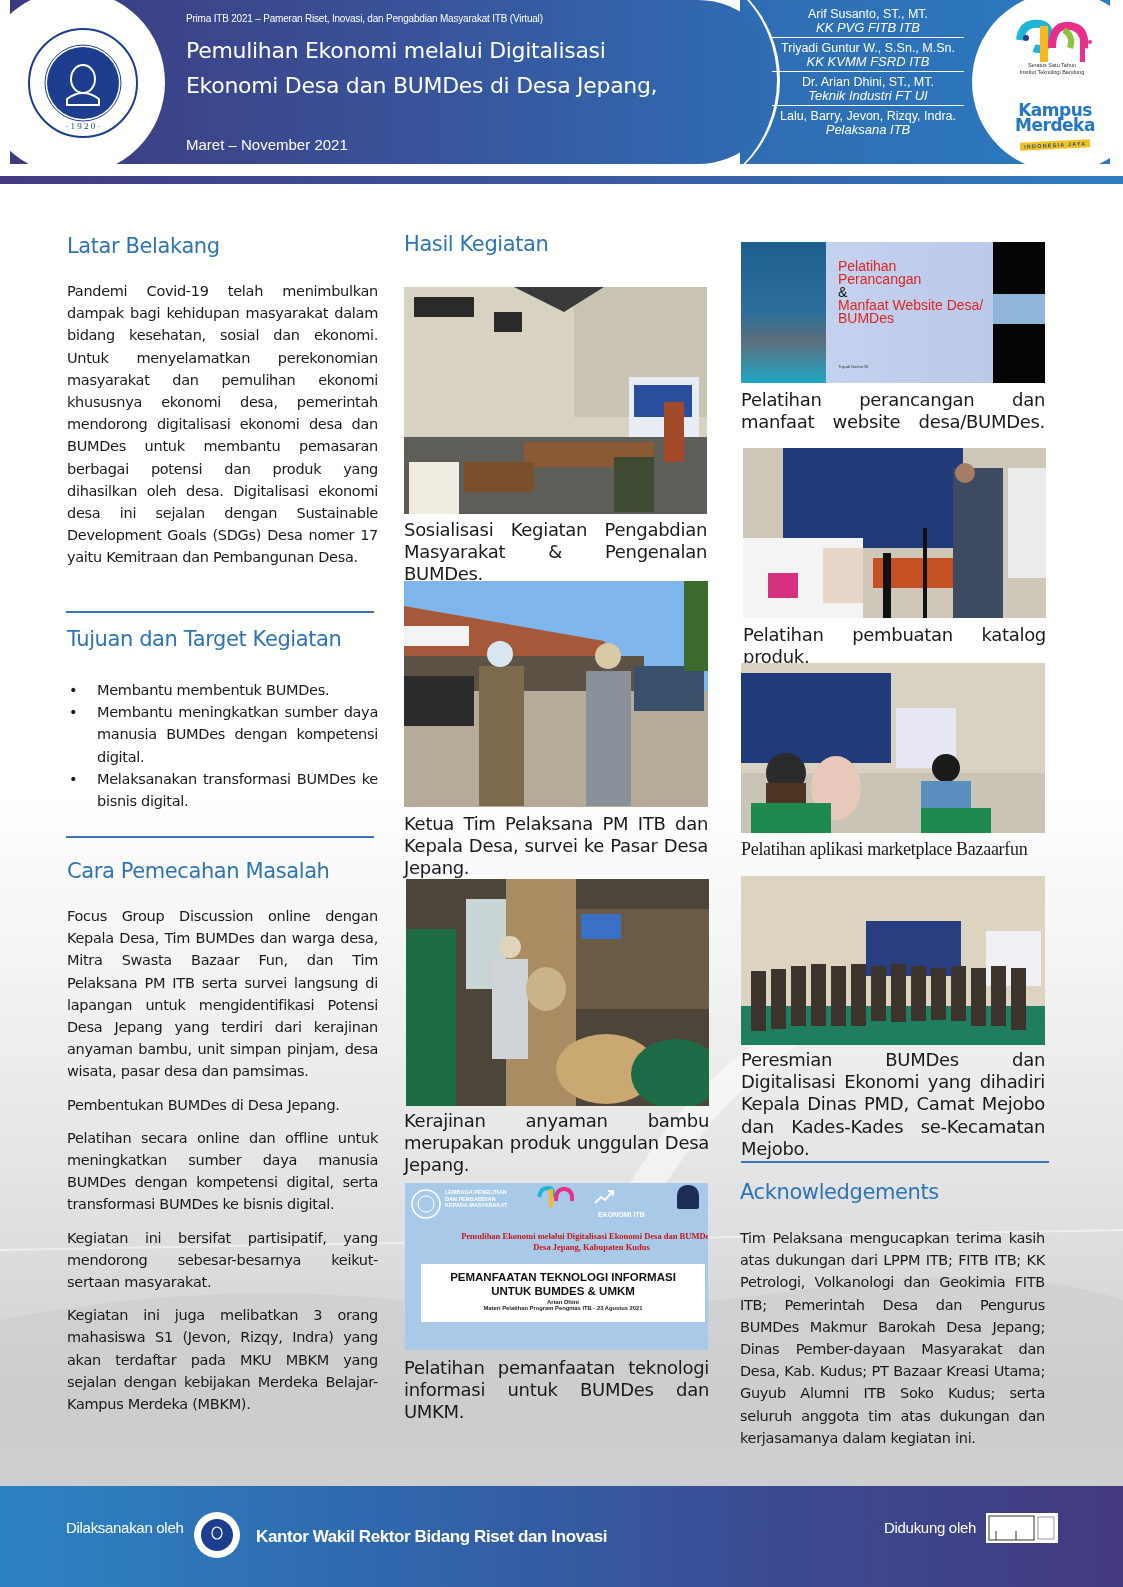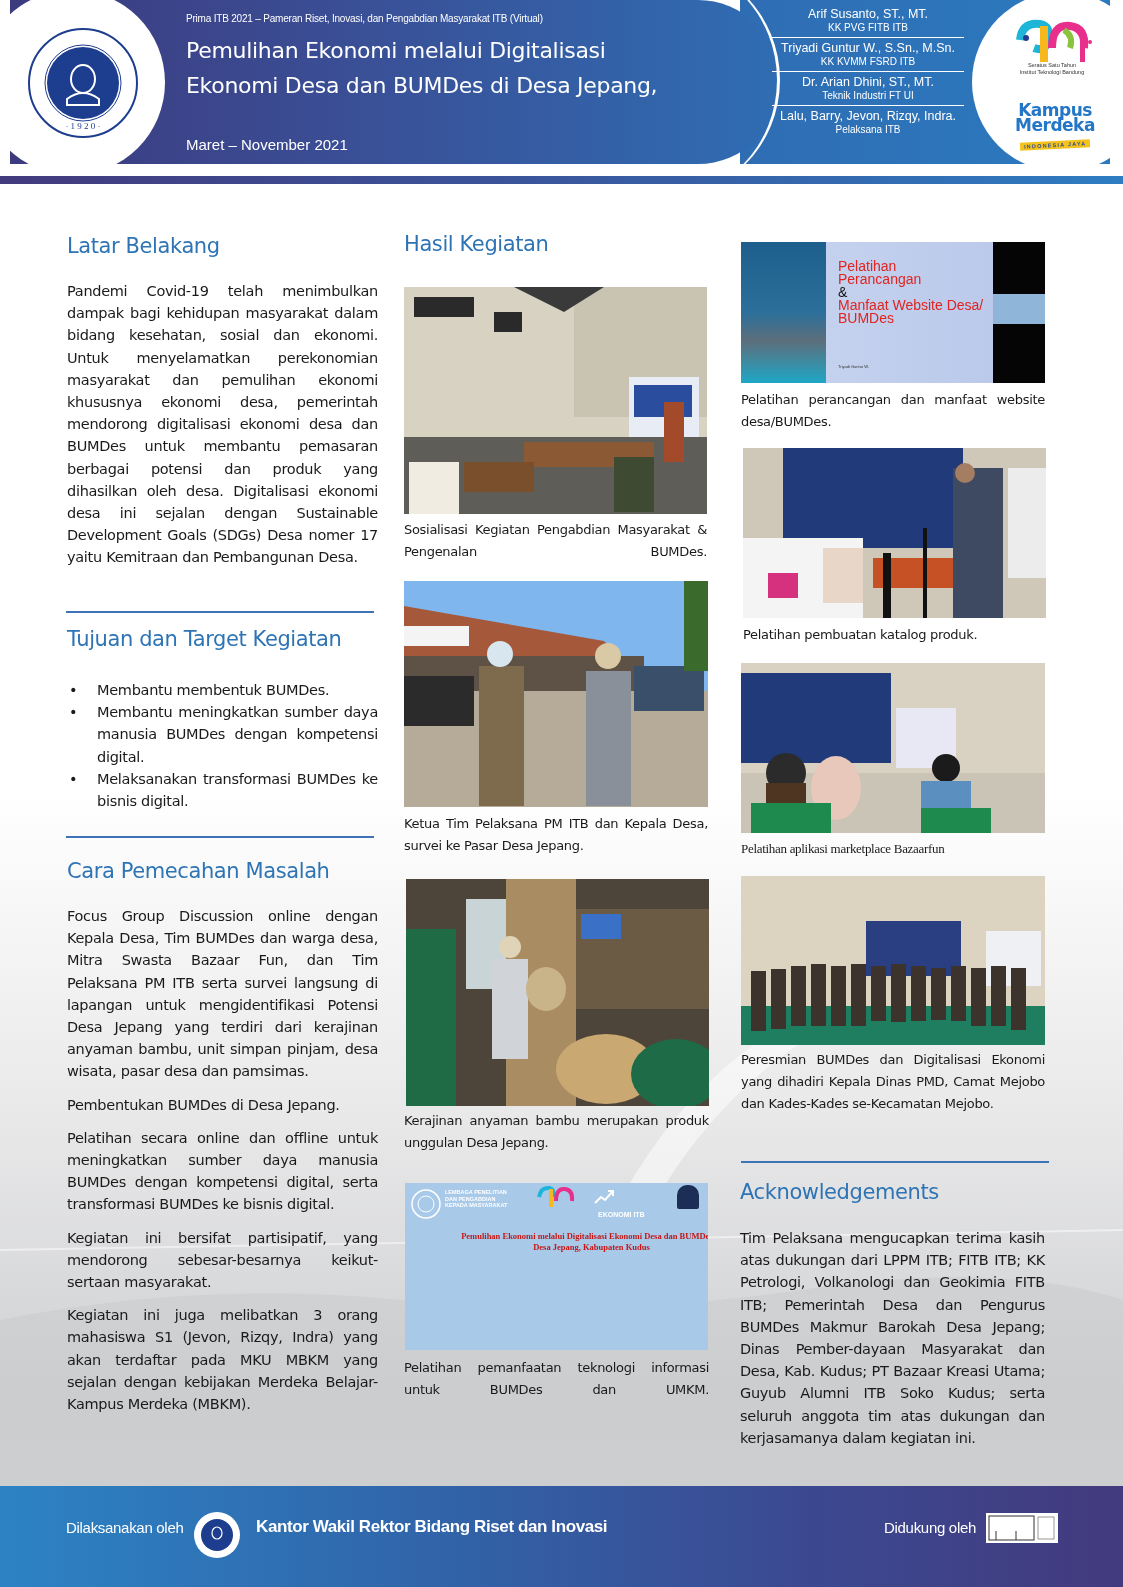--- a/index.html
+++ b/index.html
@@ -38,21 +38,21 @@
     position: absolute; left: 972px; top: -8px; width: 180px; height: 180px; background: #fff; border-radius: 50%;
   }
   .hdr-super { position: absolute; left: 186px; top: 13px; font-size: 10px; color: #fff; letter-spacing: -0.2px; }
   .hdr-title { position: absolute; left: 186px; top: 33px; width: 560px; font-family: "DejaVu Sans", sans-serif; font-size: 22px; line-height: 35px; color: #fff; letter-spacing: -0.3px; }
   .hdr-date { position: absolute; left: 186px; top: 136px; font-size: 15px; color: #fff; }
 
   .authors { position: absolute; left: 768px; top: 4px; width: 200px; text-align: center; color: #fff; }
   .author { padding: 3px 0 4px; border-bottom: 1.5px solid #fff; margin: 0 4px; }
   .author:last-child { border-bottom: none; }
   .author-name { font-size: 12.5px; line-height: 15px; }
-  .author-aff { font-size: 10px; line-height: 11px; }
+  .author-aff { font-size: 13px; line-height: 11px; font-style: italic; }
 
   .logo-101 { position: absolute; left: 1012px; top: 18px; width: 80px; height: 58px; }
   .logo-101-cap { position: absolute; left: 1002px; top: 62px; width: 100px; text-align: center; font-size: 5.5px; line-height: 7px; color: #333; }
   .kampus { position: absolute; left: 1010px; top: 103px; width: 90px; text-align: center; }
   .kampus-l1, .kampus-l2 { font-family: "DejaVu Sans", sans-serif; font-weight: bold; font-size: 17px; line-height: 15px; color: #2476c6; letter-spacing: -0.5px; }
   .kampus-badge { display: inline-block; margin-top: 2px; background: #f3c21c; color: #2a4f9c; font-size: 5.5px; font-weight: bold; letter-spacing: 1.2px; padding: 1px 4px; transform: rotate(-3deg); }
 
   .header-stripe {
     position: absolute; left: 0; top: 176px; width: 1123px; height: 8px;
     background: linear-gradient(90deg, #433a7e 0%, #3a579d 50%, #2e7cc2 100%);
@@ -63,21 +63,21 @@
   .para { position: absolute; font-family: "DejaVu Sans", sans-serif; font-size: 14.5px; line-height: 22.2px; text-align: justify; color: #1a1a1a; letter-spacing: -0.3px; }
   .para p { margin-bottom: 11px; }
   .rule { position: absolute; height: 2px; background: #3e73b5; }
   .bullets { position: absolute; font-family: "DejaVu Sans", sans-serif; font-size: 14.5px; line-height: 22.2px; color: #1a1a1a; list-style: none; letter-spacing: -0.3px; }
   .bullets li { position: relative; padding-left: 30px; text-align: justify; }
   .bullets li::before { content: "•"; position: absolute; left: 2px; top: 0; }
 
   
   .photo { position: absolute; overflow: hidden; }
   .photo svg { width: 100%; height: 100%; display: block; }
-  .caption { position: absolute; font-family: "DejaVu Sans", sans-serif; font-size: 13px; line-height: 22.2px; color: #1a1a1a; text-align: justify; letter-spacing: -0.3px; }
+  .caption { position: absolute; font-family: "DejaVu Sans", sans-serif; font-size: 18px; line-height: 22.2px; color: #1a1a1a; text-align: justify; letter-spacing: -0.3px; }
   .caption.nowrap-just { text-align-last: justify; }
 
   
   .slide1 { background: linear-gradient(90deg, #c9d6f0 0%, #b8c6ea 100%); }
   .slide1-left { position: absolute; left: 0; top: 0; width: 85px; height: 100%; background: linear-gradient(180deg, #1e5f8d 0%, #2b6f9a 50%, #5d6e7c 70%, #1fa7c6 100%); }
   .slide1-right { position: absolute; right: 0; top: 0; width: 52px; height: 100%; background: #050505; }
   .slide1-cam { position: absolute; right: 0; top: 52px; width: 52px; height: 30px; background: #8fb6d8; }
   .slide1-text { position: absolute; left: 97px; top: 18px; font-size: 14px; line-height: 13px; color: #e0241f; }
   .slide1-text .blk { color: #111; }
   .slide1-author { position: absolute; left: 97px; bottom: 14px; font-size: 4px; color: #333; }
@@ -91,21 +91,21 @@
   .slide2-box .t2 { font-size: 6px; font-weight: bold; color: #222; margin-top: 1px; }
   .slide2-box .t3 { font-size: 5.8px; font-weight: bold; color: #222; }
   .slide2-eko { position: absolute; left: 193px; top: 28px; font-size: 7px; color: #fff; font-weight: bold; }
 
   
   .footer {
     position: absolute; left: 0; top: 1486px; width: 1123px; height: 101px;
     background: linear-gradient(90deg, #2c83c4 0%, #3163a8 40%, #3b4a92 70%, #433a7e 100%);
   }
   .footer-lbl { position: absolute; top: 33px; font-size: 15px; color: #fff; letter-spacing: -0.3px; margin-left: 24px; }
-  .footer-org { position: absolute; left: 256px; top: 31px; font-size: 17px; font-weight: bold; color: #fff; letter-spacing: -0.4px; }
+  .footer-org { position: absolute; left: 256px; top: 41px; font-size: 17px; font-weight: bold; color: #fff; letter-spacing: -0.4px; }
   .footer-logo { position: absolute; left: 193px; top: 25px; width: 48px; height: 48px; }
   .footer-sponsor { position: absolute; left: 986px; top: 27px; width: 72px; height: 30px; background: #fff; }
 </style>
 </head>
 <body>
 
 <svg class="bg-scene" viewBox="0 0 1123 590" preserveAspectRatio="none">
   <path d="M0 420 Q200 380 400 400 T800 390 T1123 400 L1123 590 L0 590 Z" fill="#c8c9cb" opacity="0.5"></path>
   <path d="M620 300 Q720 120 900 80 L905 90 Q740 150 650 310 Z" fill="#ffffff" opacity="0.5"></path>
   <path d="M0 350 L1123 330" stroke="#ffffff" stroke-width="2" opacity="0.5"></path>
@@ -267,20 +267,28 @@
     <rect x="14" y="4" width="4" height="18" fill="#f6b81c"></rect>
     <path d="M21 16 Q21 3 30 4 Q38 5 37 16" fill="none" stroke="#e82f8b" stroke-width="4"></path>
   </svg>
   <svg style="position:absolute; left:188px; top:4px; width:22px; height:20px;" viewBox="0 0 22 20">
     <polyline points="2,16 8,10 12,13 20,4" fill="none" stroke="#fff" stroke-width="2"></polyline>
     <polyline points="15,4 20,4 20,9" fill="none" stroke="#fff" stroke-width="2"></polyline>
   </svg>
   <div class="slide2-eko">EKONOMI ITB</div>
   <div style="position:absolute; left:272px; top:2px; width:22px; height:24px; background:#1c2e55; border-radius:10px 10px 2px 2px;"></div>
   <div class="slide2-red" style="padding:0 20px;">Pemulihan Ekonomi melalui Digitalisasi Ekonomi Desa dan BUMDes di Desa Jepang, Kabupaten Kudus</div>
+  <div class="slide2-box">
+    <div class="t1">
+      <div>PEMANFAATAN TEKNOLOGI INFORMASI</div>
+      <div>UNTUK BUMDES &amp; UMKM</div>
+    </div>
+    <div class="t2">Arian Dhini</div>
+    <div class="t3">Materi Pelatihan Program Pengmas ITB - 23 Agustus 2021</div>
+  </div>
 </div>
 <div class="caption nowrap-just" style="left:404px; top:1357px; width:305px;">Pelatihan pemanfaatan teknologi informasi untuk BUMDes dan UMKM.</div>
 
 <div class="photo slide1" style="left:741px; top:242px; width:304px; height:141px;">
   <div class="slide1-left"></div>
   <div class="slide1-right"></div>
   <div class="slide1-cam"></div>
   <div class="slide1-text">
     <div>Pelatihan</div>
     <div>Perancangan</div>

